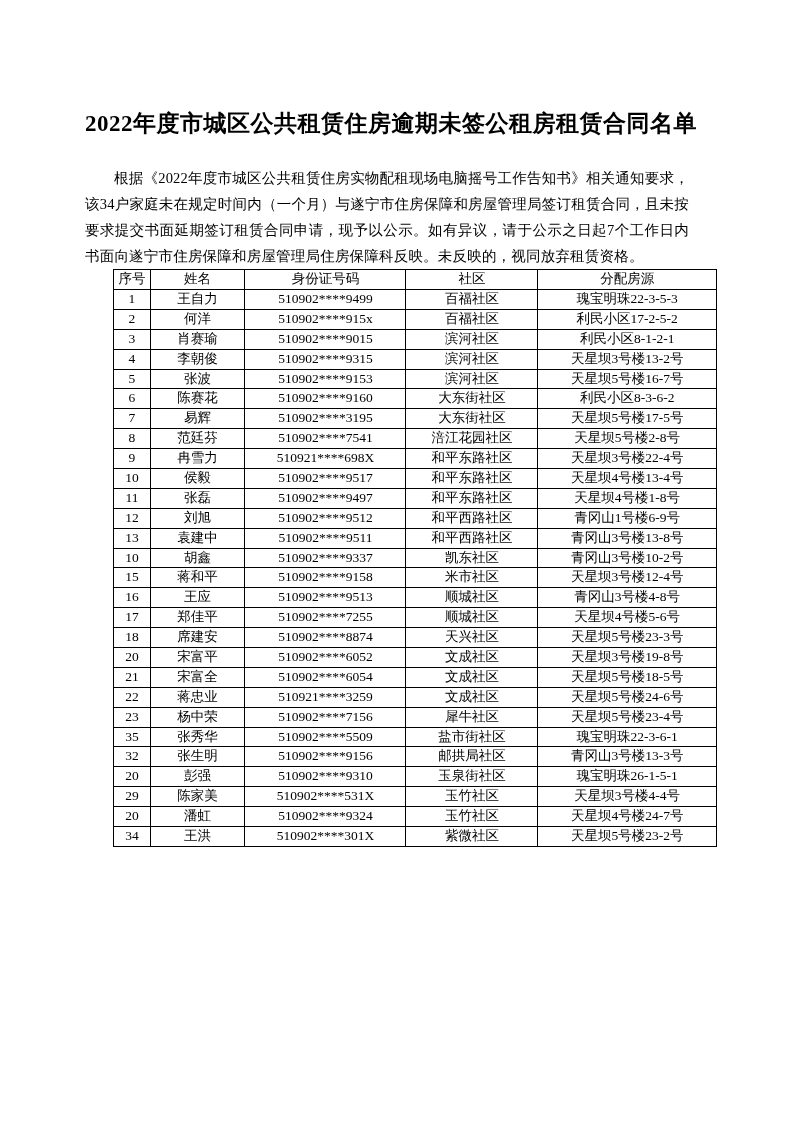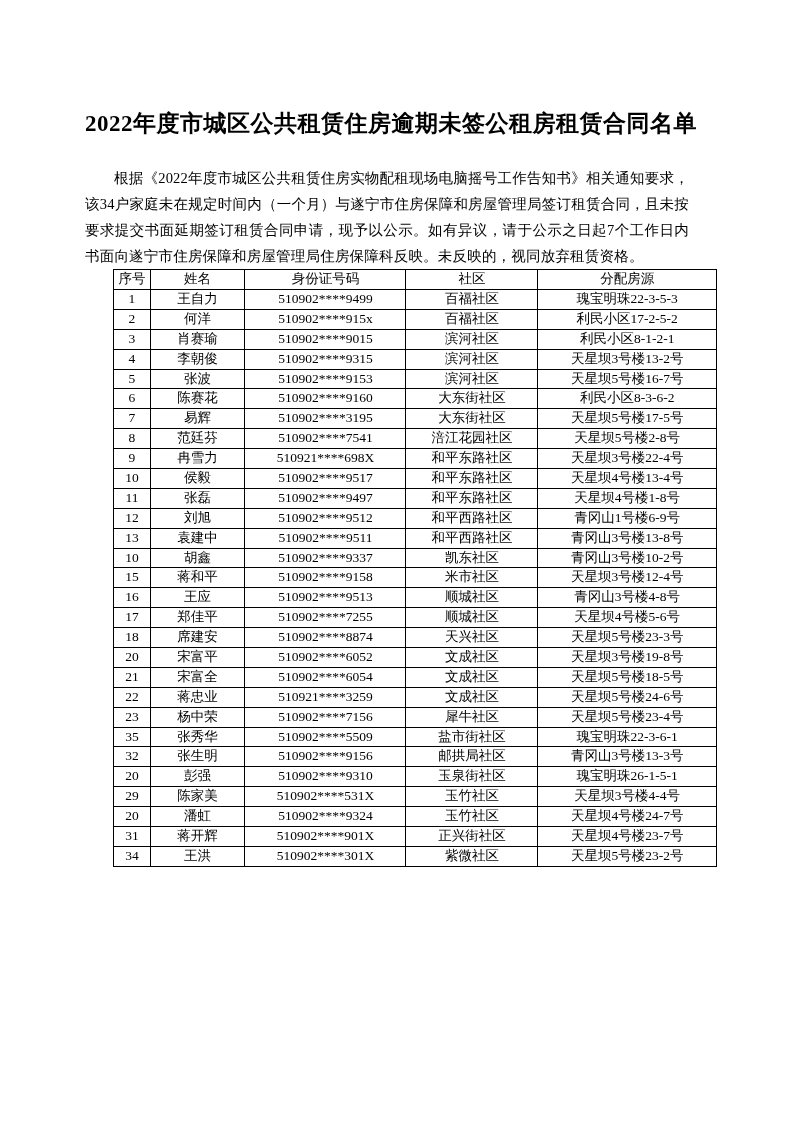--- a/index.html
+++ b/index.html
@@ -278,27 +278,20 @@
           <td>天星坝3号楼4-4号</td>
         </tr>
         <tr>
           <td>20</td>
           <td>潘虹</td>
           <td>510902****9324</td>
           <td>玉竹社区</td>
           <td>天星坝4号楼24-7号</td>
         </tr>
         <tr>
-          <td>31</td>
-          <td>蒋开辉</td>
-          <td>510902****901X</td>
-          <td>正兴街社区</td>
-          <td>天星坝4号楼23-7号</td>
-        </tr>
-        <tr>
           <td>34</td>
           <td>王洪</td>
           <td>510902****301X</td>
           <td>紫微社区</td>
           <td>天星坝5号楼23-2号</td>
         </tr>
       </tbody>
   </table>
 </div>
 

